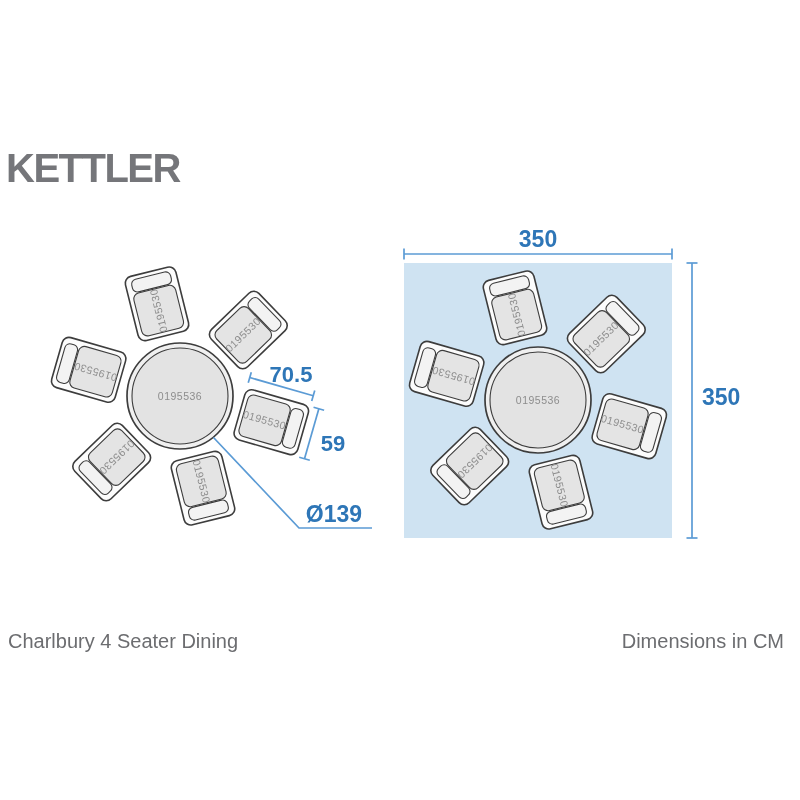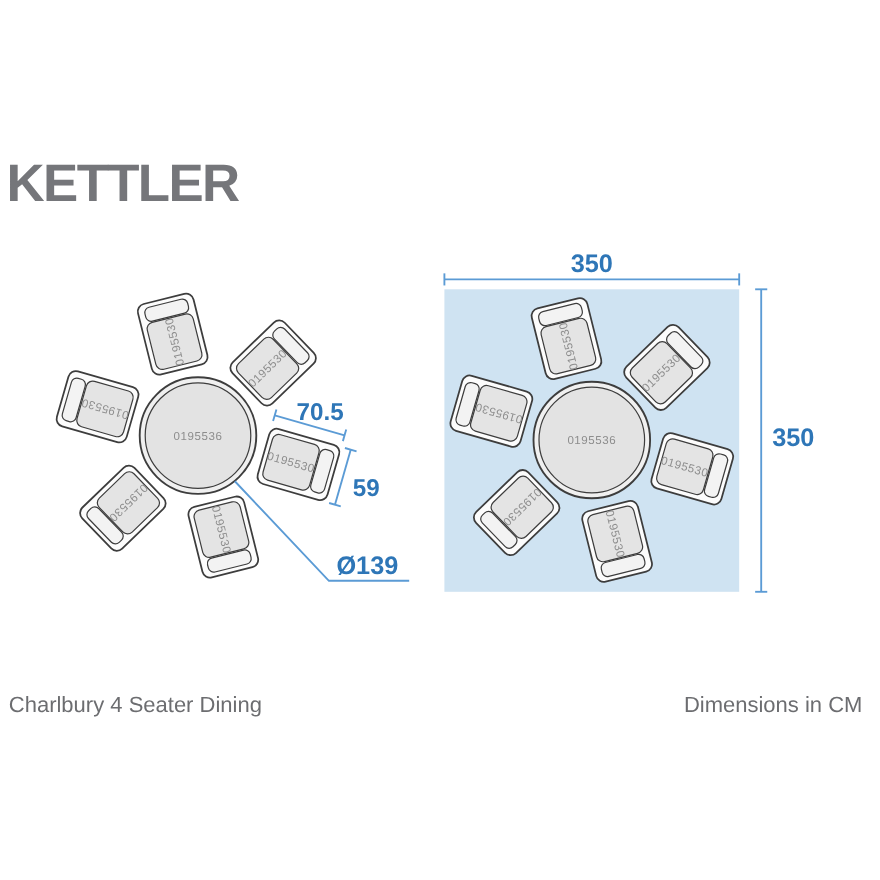--- a/index.html
+++ b/index.html
@@ -1,18 +1,18 @@
 <!DOCTYPE html>
 <html style="--accent-text: #2e76b7; --accent-line: #5b9bd5; --footprint-fill: #cfe3f2; --logo-gray: #75767a; --caption-gray: #6c6d70; --outline-dark: #3d3d3d; --sku-gray: #8d8d8d;"><head>
 <meta charset="utf-8">
 <style>
   html,body{margin:0;padding:0;background:#ffffff;}
   .canvas{position:relative;width:800px;height:800px;background:#ffffff;overflow:hidden;
           font-family:"Liberation Sans",sans-serif;}
-  .logo{position:absolute;left:6px;top:148px;font-size:48px;font-weight:bold;
+  .logo{position:absolute;left:6px;top:148px;font-size:40px;font-weight:bold;
         letter-spacing:-1.5px;color:var(--logo-gray,#75767a);line-height:40px;}
   .caption{position:absolute;top:629px;font-size:20px;line-height:24px;
            color:var(--caption-gray,#6c6d70);}
   .caption-left{left:8px;}
   .caption-right{right:16px;text-align:right;}
   svg{position:absolute;left:0;top:0;}
   .footprint{fill:var(--footprint-fill,#cfe3f2);}
   .chair-outer{fill:#fcfcfc;stroke:var(--outline-dark,#3d3d3d);stroke-width:1.6;}
   .chair-seat{fill:#e4e4e4;stroke:var(--outline-dark,#3d3d3d);stroke-width:1.1;}
   .chair-back{fill:#f3f3f3;stroke:var(--outline-dark,#3d3d3d);stroke-width:1.1;}

